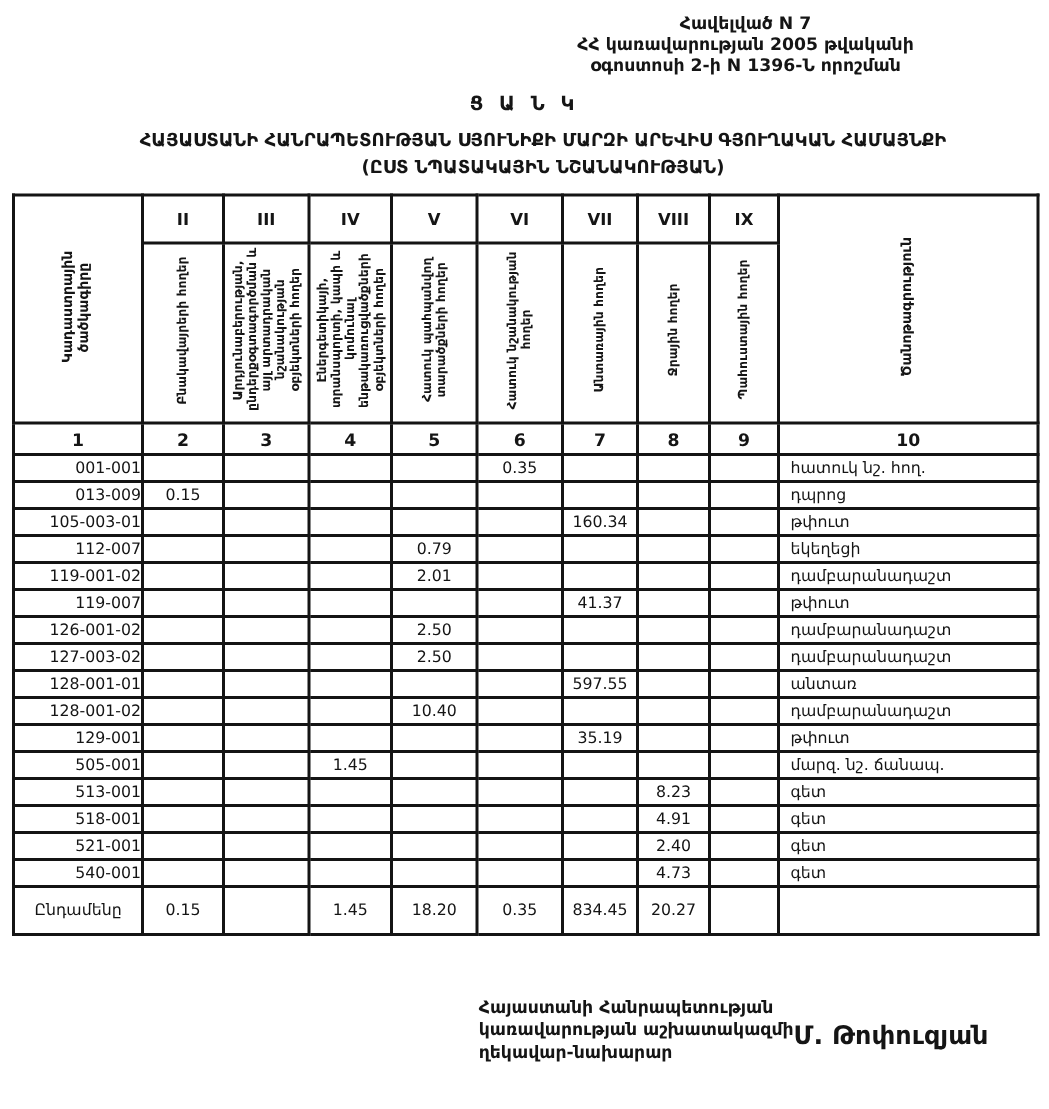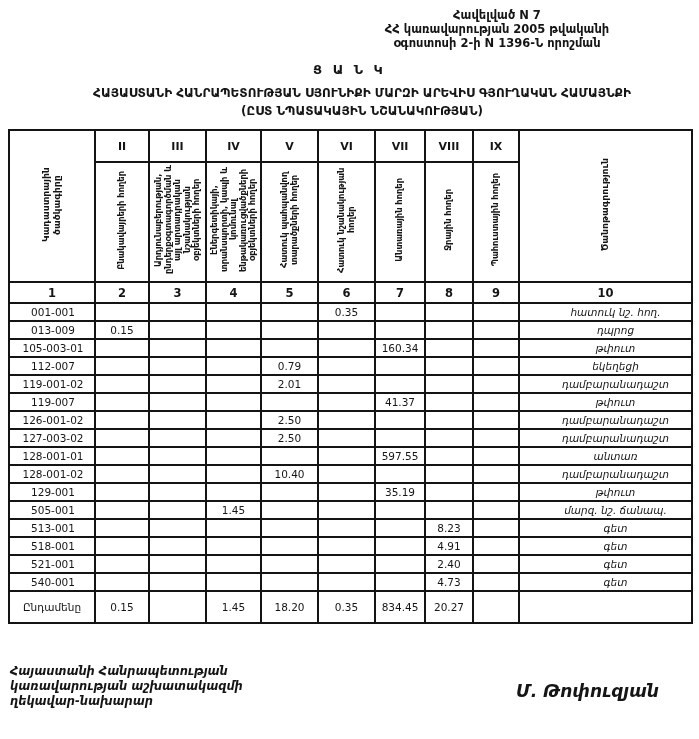--- a/index.html
+++ b/index.html
@@ -23,30 +23,30 @@
   .rot-row th { height:120px; }
   .numbers-row th { height:21px; font-size:11.5px; }
 
   .vtext { display:inline-block; writing-mode:vertical-rl; transform:rotate(180deg);
            font-size:8.3px; line-height:1.15; max-height:114px; white-space:normal;
            text-align:center; }
   .vtext.tall { max-height:136px; font-size:9.3px; }
 
   .land-table tbody td { height:18px; font-size:10.5px; font-weight:normal;
                          vertical-align:middle; }
-  .land-table tbody td.code { text-align:center; padding-left:2px; }
+  .land-table tbody td.code { text-align:right; padding-left:2px; }
   .land-table tbody td.num  { text-align:center; }
-  .land-table tbody td.note { text-align:center; padding-left:20px;font-style:italic; }
+  .land-table tbody td.note { text-align:left; padding-left:7px; }
 
   .land-table tfoot td { height:32px; font-size:10.5px; vertical-align:middle;margin-top:46px; }
   .land-table tfoot td.code { text-align:center; }
   .land-table tfoot td.num { text-align:center; }
 
-  .footer { display:flex; justify-content:space-between; align-items:flex-end;
-            margin:40px 40px 0 10px;font-style:italic; }
+  .footer { display:flex; justify-content:flex-end; align-items:flex-end;
+            margin:40px 40px 0 10px; }
   .footer-left { font-size:11.5px; font-weight:bold; line-height:15px; }
   .footer-sign { font-size:17px; font-weight:bold; padding-bottom:8px; }
 </style>
 </head>
 <body>
 
 <div class="annex-block">
   <div>Հավելված N 7</div>
   <div>ՀՀ կառավարության 2005 թվականի</div>
   <div>օգոստոսի 2-ի N 1396-Ն որոշման</div>

